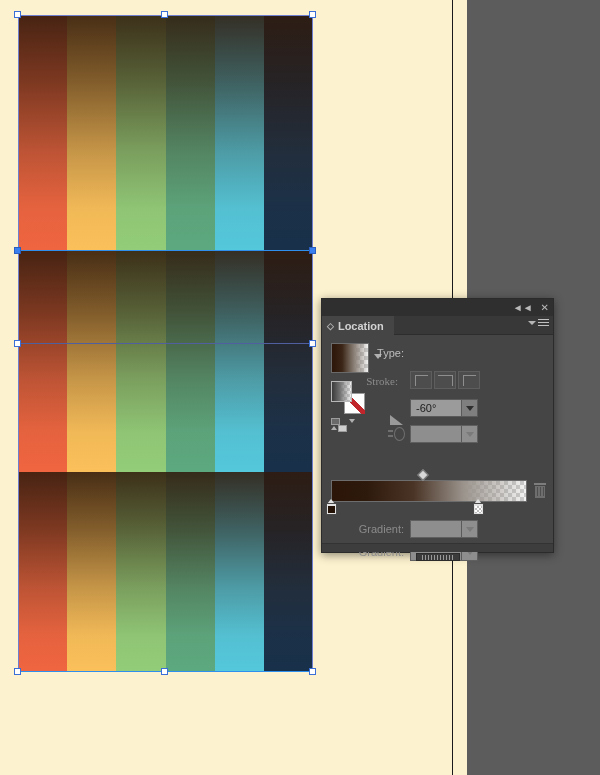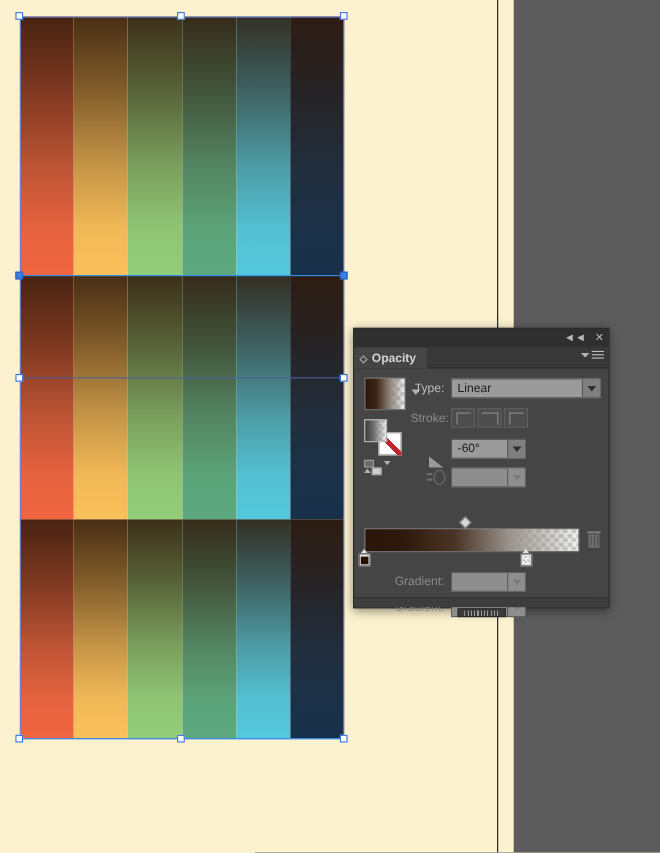--- a/index.html
+++ b/index.html
@@ -341,21 +341,21 @@
   <div id="panel-titlebar">
     <div class="title-icons">
       <span class="ticon">◄◄</span>
       <span class="ticon">✕</span>
     </div>
   </div>
 
   <div id="panel-tabrow">
     <div id="tab-gradient">
       <span class="diamond">◇</span>
-      <span>Opacity</span>
+      <span>Location</span>
     </div>
     <div id="panel-menu">
       <span class="menu-arrow"></span>
       <span class="menu-lines">
           <i></i>
           <i></i>
           <i></i>
         </span>
     </div>
   </div>
@@ -370,28 +370,22 @@
         <span class="slash"></span>
       </div>
     <div id="swap-icons">
       <span class="sq s1"></span>
         <span class="sq s2"></span>
       <span class="tri t1"></span>
         <span class="tri t2"></span>
     </div>
 
     <div class="lbl" style="left:32px; top:12px; width:50px;">Type:</div>
-    <div class="field" style="left:88px; top:9px; width:136px;">
-      <span class="val">Linear</span>
-      <span class="caret">
-          <i></i>
-        </span>
-    </div>
-
-    <div class="lbl dis" style="left:28px; top:40px; width:58px;">Stroke:</div>
+
+    <div class="lbl dis" style="left:18px; top:40px; width:58px;font-family:Liberation Serif, serif;">Stroke:</div>
     <div class="strokebtn" style="left:88px; top:36px;">
         <span class="g"></span>
       </div>
     <div class="strokebtn" style="left:112px; top:36px;">
         <span class="g mid"></span>
       </div>
     <div class="strokebtn" style="left:136px; top:36px;">
         <span class="g"></span>
       </div>
 

